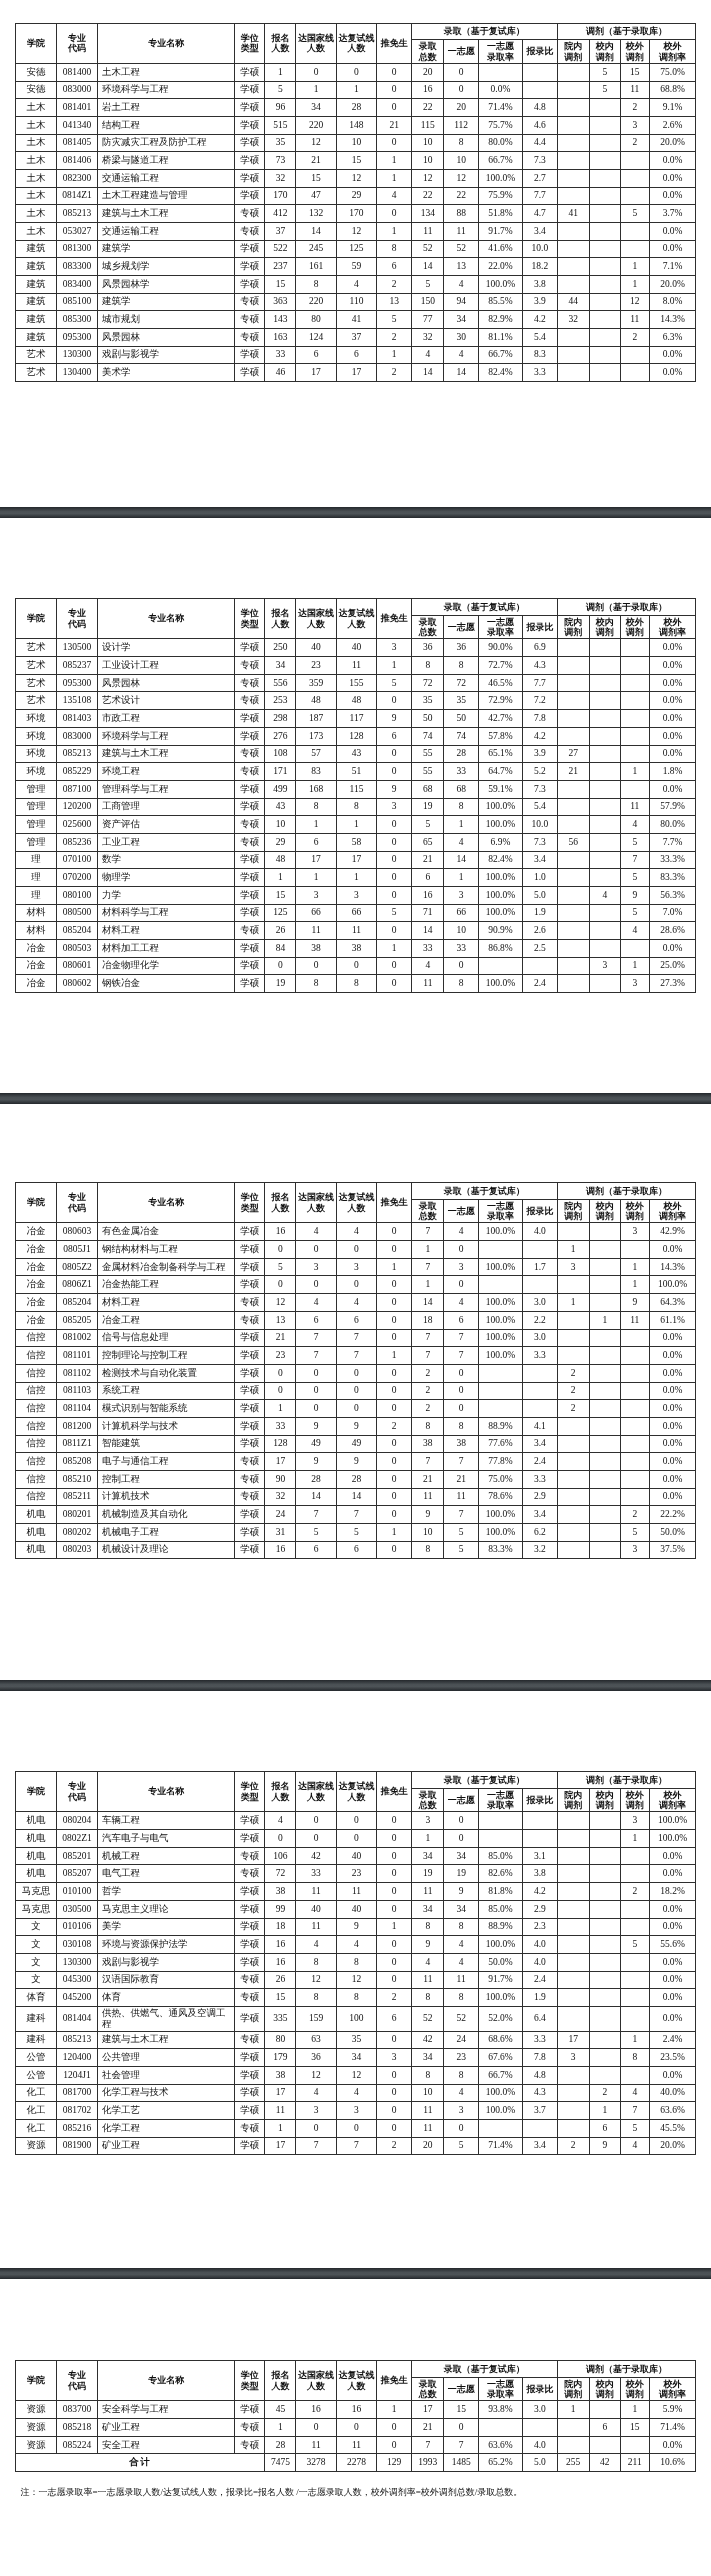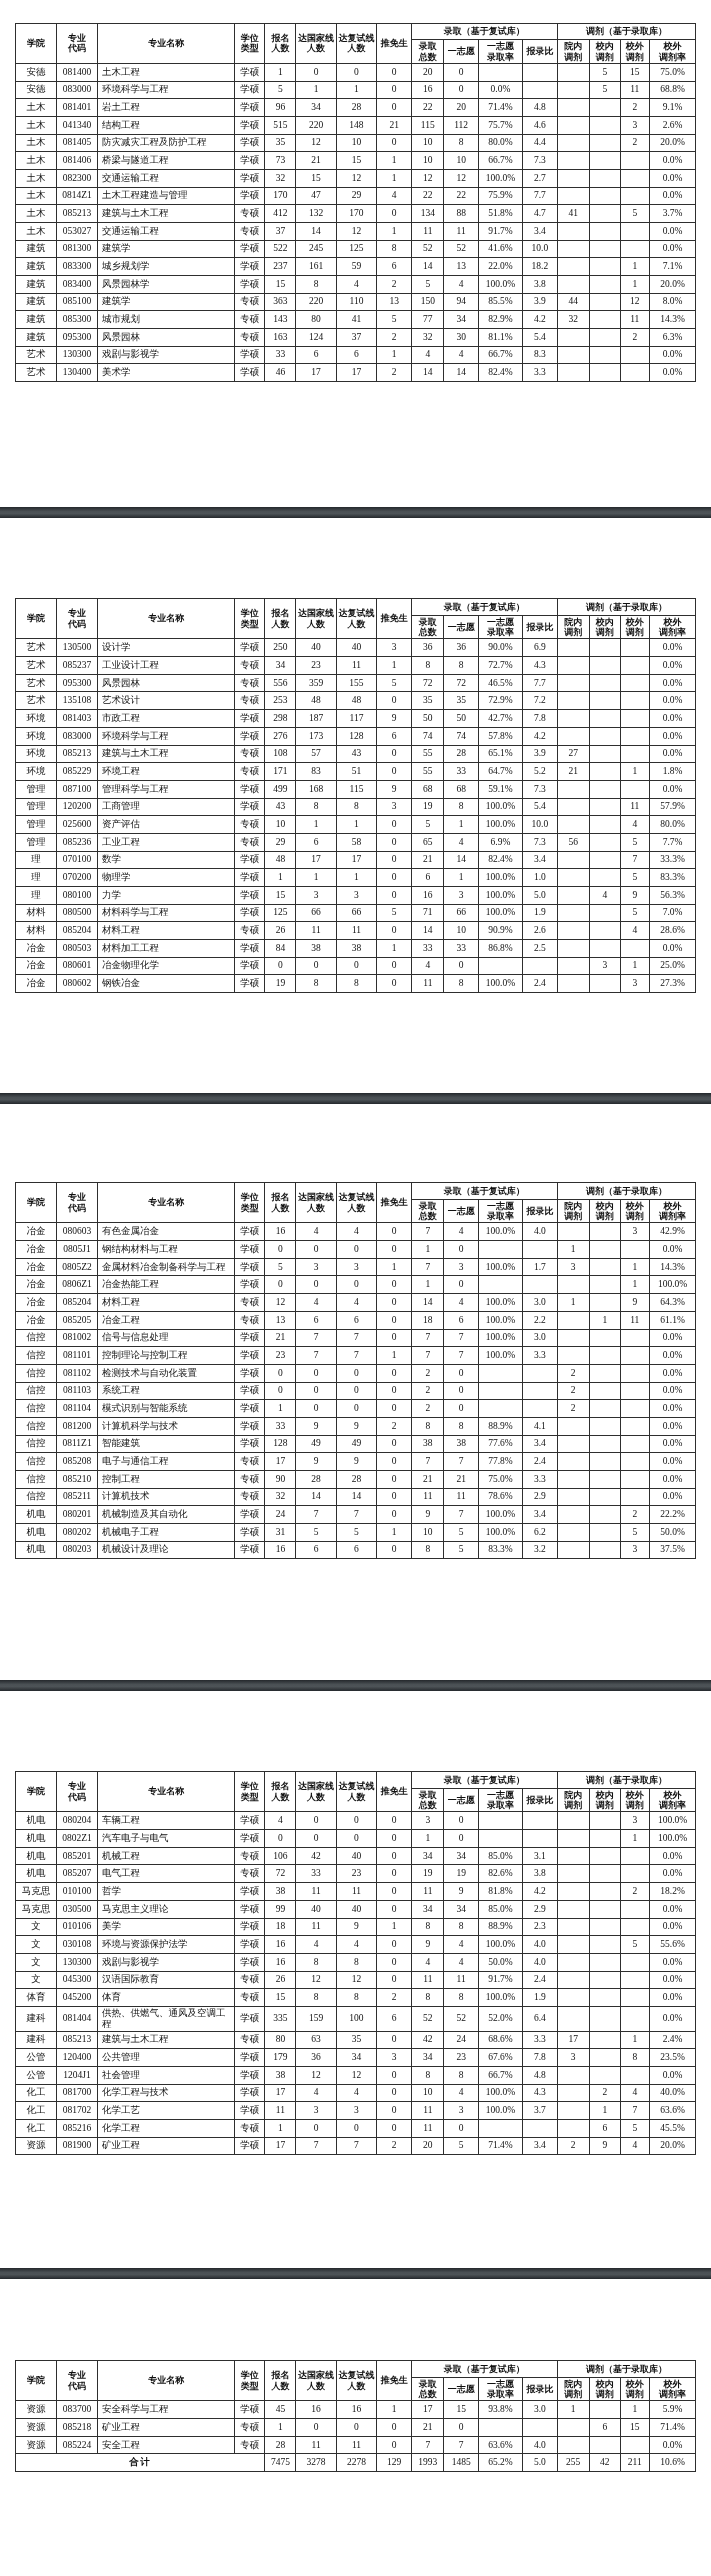--- a/index.html
+++ b/index.html
@@ -1765,16 +1765,17 @@
             <td>1485</td>
             <td>65.2%</td>
             <td>5.0</td>
             <td>255</td>
             <td>42</td>
             <td>211</td>
             <td>10.6%</td>
           </tr>
         </tbody>
       </table>
+    <p class="footnote">注：一志愿录取率=一志愿录取人数/达复试线人数，报录比=报名人数 /一志愿录取人数，校外调剂率=校外调剂总数/录取总数。</p>
   </section>
 
 </main>
 
 
 </body></html>

